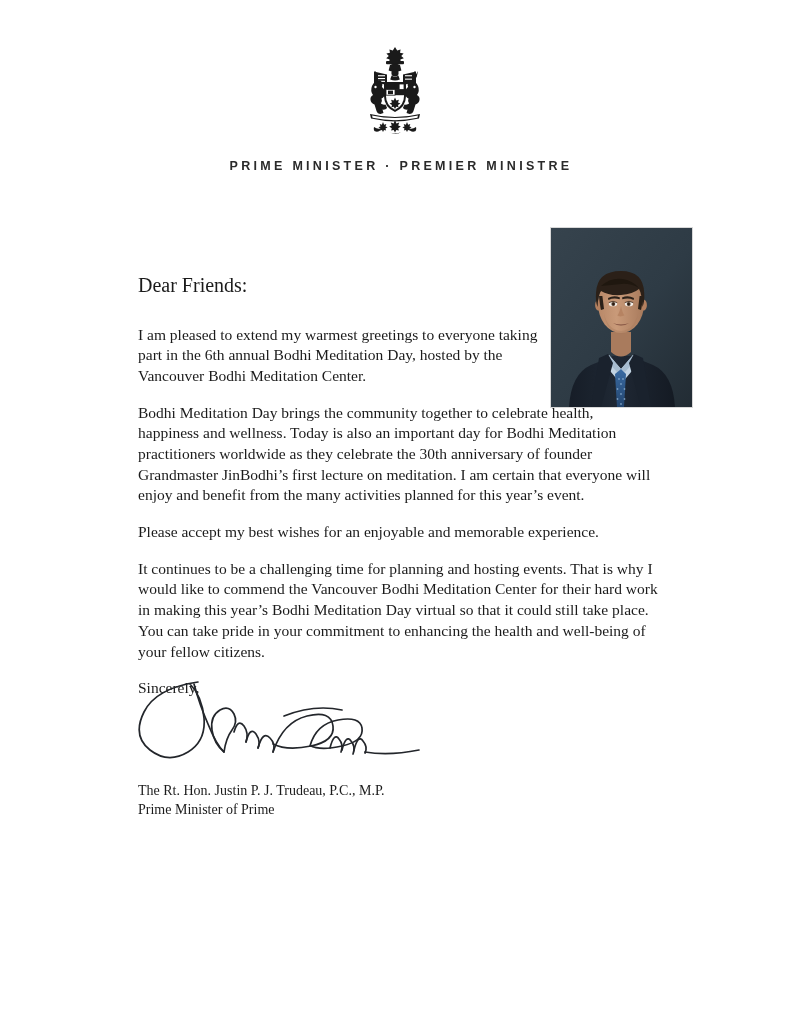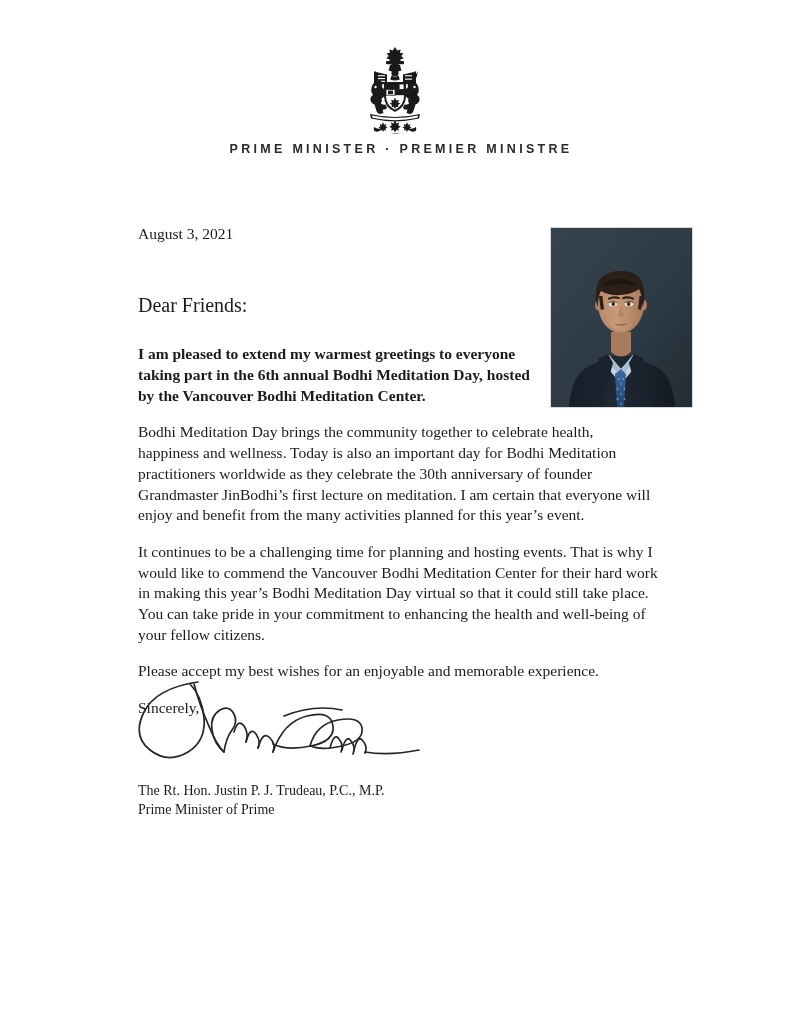--- a/index.html
+++ b/index.html
@@ -24,21 +24,21 @@
     width: 790px;
     text-align: center;
   }
   .coat-of-arms {
     display: block;
     margin: 0 auto;
     width: 78px;
     height: 98px;
   }
   .letterhead-title {
-    margin-top: 0;
+    margin-top: 17px;
     font-family: "Liberation Sans", "DejaVu Sans", sans-serif;
     font-size: 12.5px;
     font-weight: 700;
     letter-spacing: 3.3px;
     color: #2a2a2a;
     white-space: pre;
     padding-left: 12px;
   }
 
   
@@ -64,21 +64,20 @@
     text-align: left;
   }
   .para-narrow {
     width: 402px;
   }
   .para-wrap {
     width: 520px;
   }
   .para-first {
     margin-top: 26px;
-    font-weight: bold;
   }
 
   
   .portrait {
     position: absolute;
     left: 551px;
     top: 228px;
     width: 141px;
     height: 179px;
     background: #ffffff;
@@ -251,31 +250,30 @@
     <path d="M70 78 q-1.6 7-3.6 9.6 q2.4 1.6 7 0 q-1.8-2.6-3.4-9.6z" fill="#b4805f" opacity="0.85"></path>
 
     <path d="M62 95 q8 3 16 0 q-8 5-16 0z" fill="#7c4b3c"></path>
 
     <path d="M53 86 q4 16 17 17 q13-1 17-17 q-3 19-17 20 q-14-1-17-20z" fill="#a87a5c" opacity="0.4"></path>
   </svg>
 </div>
 
 <div class="letter">
 
-  <div class="date-line">August 3, 2021</div>
 
   <div class="salutation">Dear Friends:</div>
 
   <div class="para para-narrow para-first">I am pleased to extend my warmest greetings to everyone taking part in the 6th annual Bodhi Meditation Day, hosted by the Vancouver Bodhi Meditation Center.</div>
 
   <div class="para para-wrap">Bodhi Meditation Day brings the community together to celebrate health, happiness and wellness. Today is also an important day for Bodhi Meditation practitioners worldwide as they celebrate the 30th anniversary of founder Grandmaster JinBodhi’s first lecture on meditation. I am certain that everyone will enjoy and benefit from the many activities planned for this year’s event.</div>
 
+  <div class="para para-wrap">Please accept my best wishes for an enjoyable and memorable experience.</div>
+
   <div class="para para-wrap">It continues to be a challenging time for planning and hosting events. That is why I would like to commend the Vancouver Bodhi Meditation Center for their hard work in making this year’s Bodhi Meditation Day virtual so that it could still take place. You can take pride in your commitment to enhancing the health and well-being of your fellow citizens.</div>
-
-  <div class="para para-wrap">Please accept my best wishes for an enjoyable and memorable experience.</div>
 
   <div class="para para-wrap">Sincerely,</div>
 </div>
 
 <div class="signature-area">
   <svg viewBox="0 0 300 92">
     <g fill="none" stroke="#23262b" stroke-width="1.7" stroke-linecap="round" stroke-linejoin="round">
 
       <path d="M64 6 q-42 6-54 30 q-12 24 6 38 q18 14 38 2 q18-11 16-34 q-2-22-14-34"></path>
 

